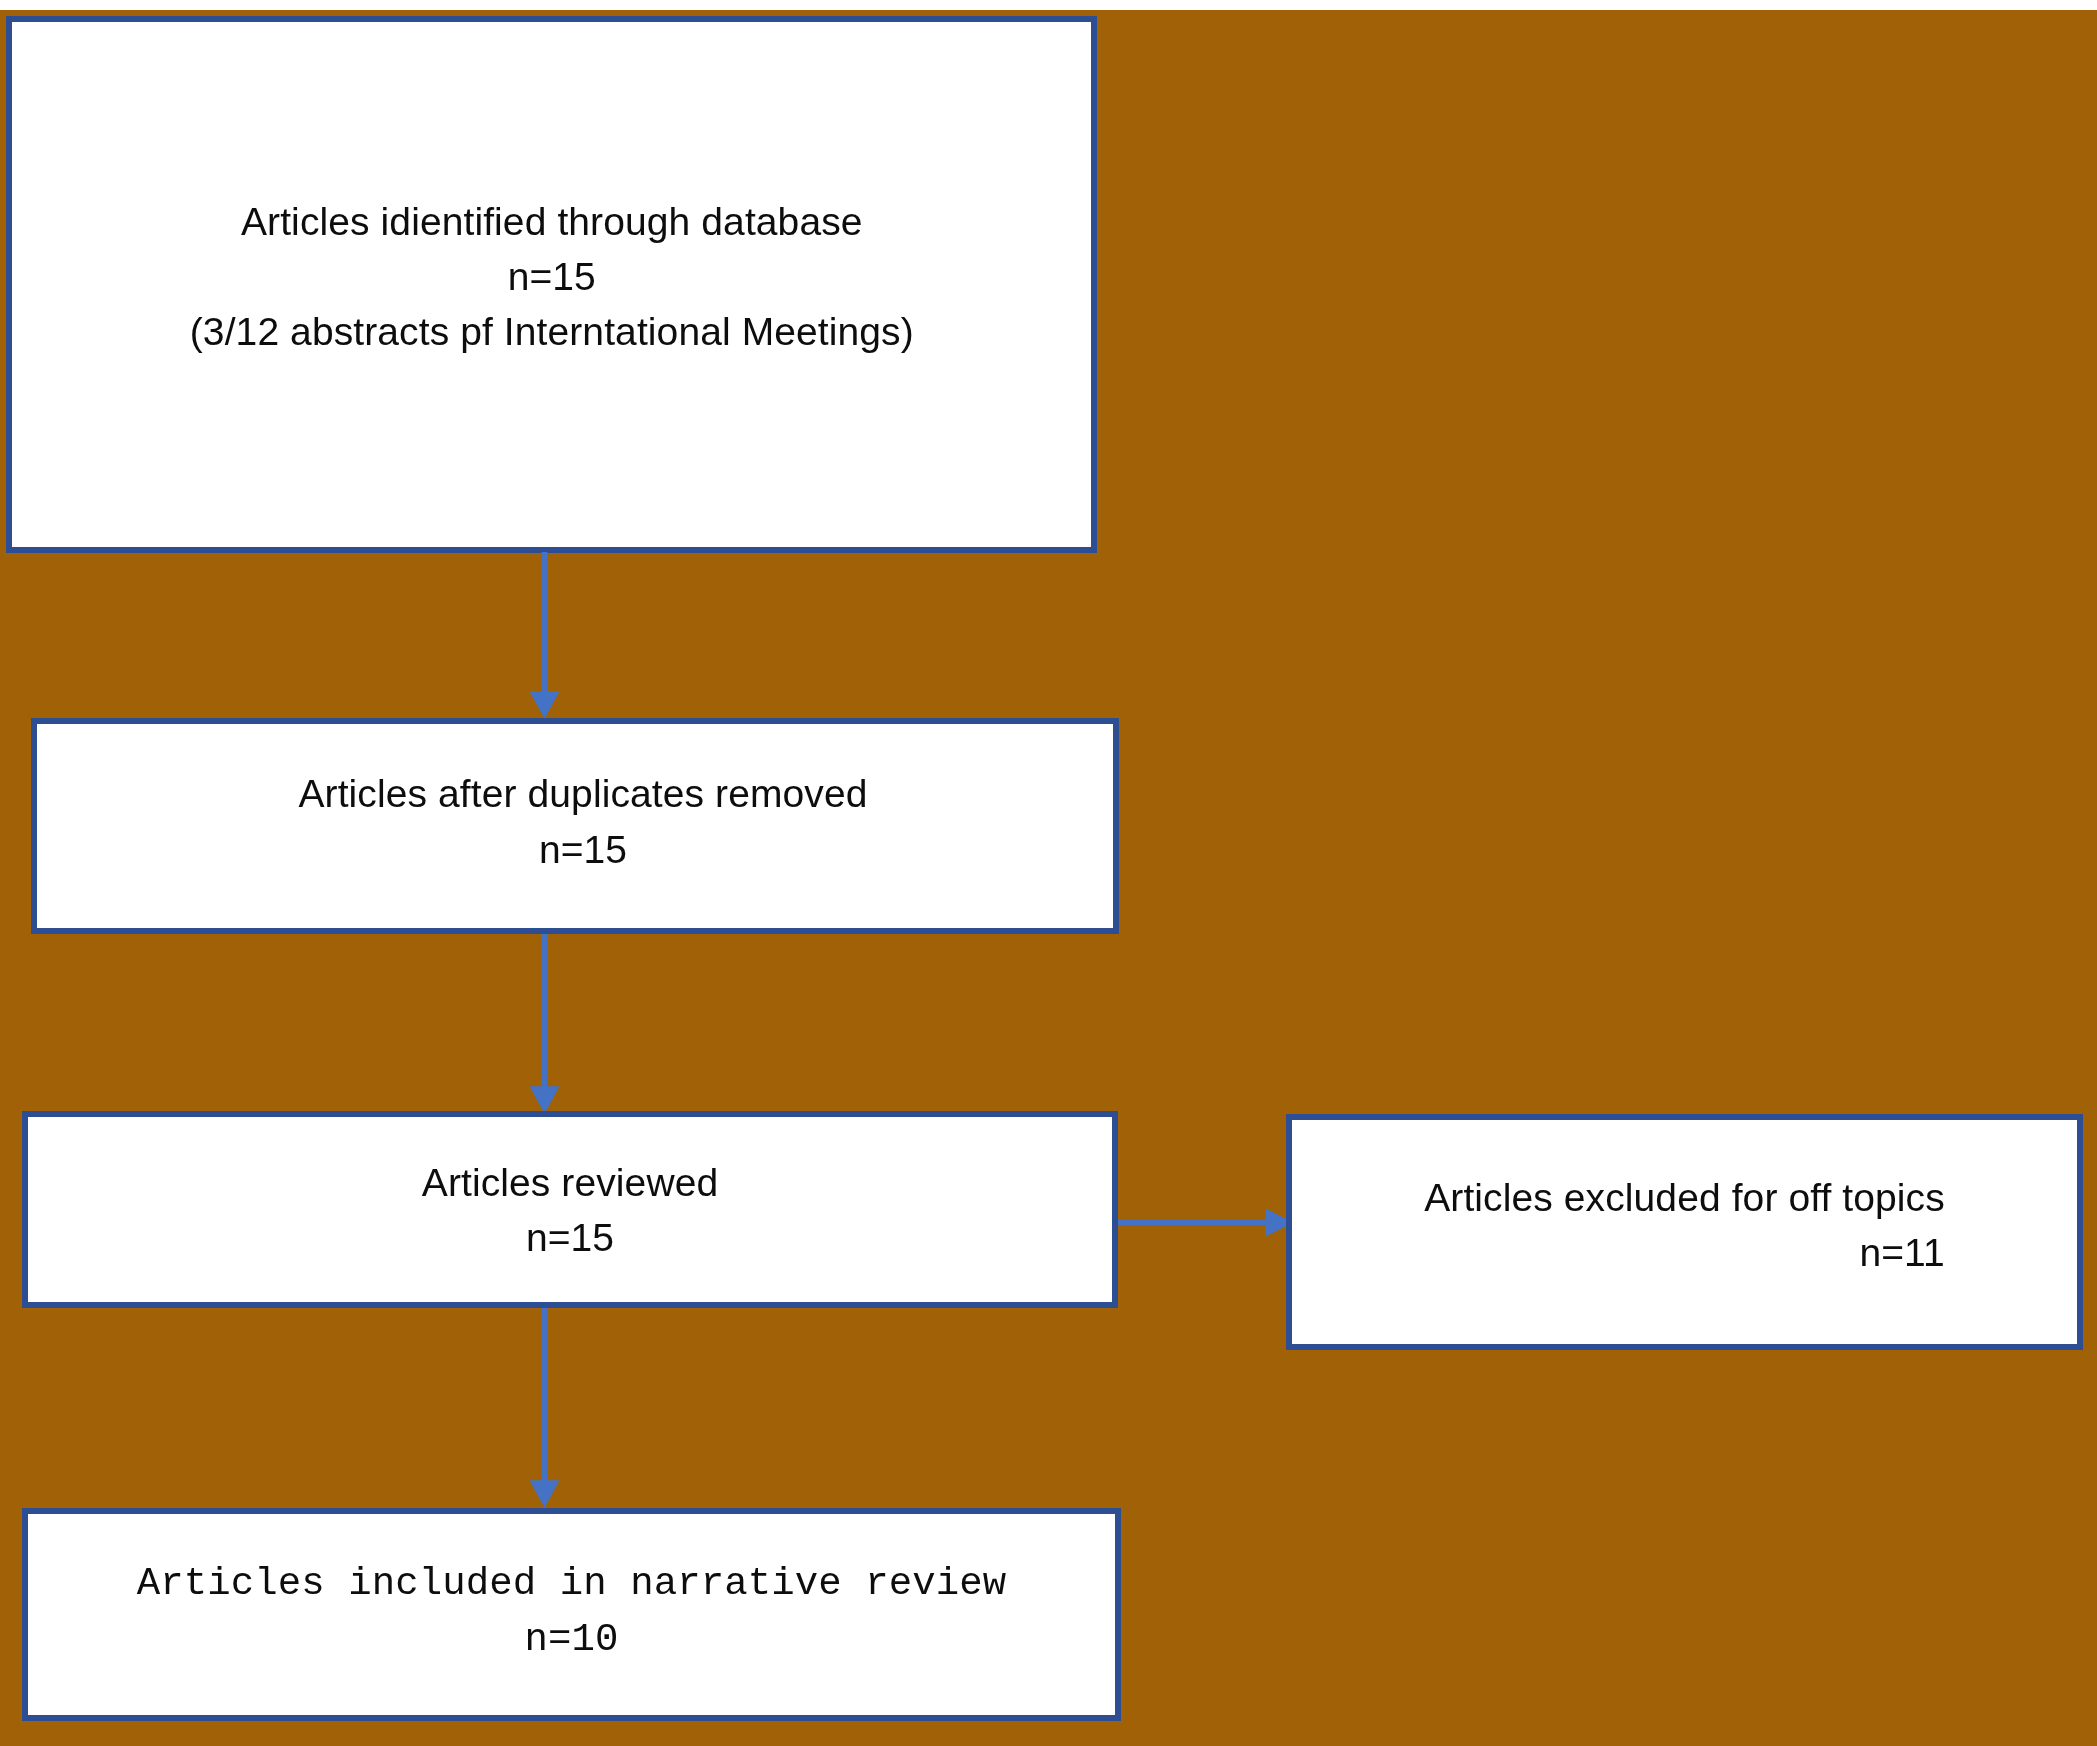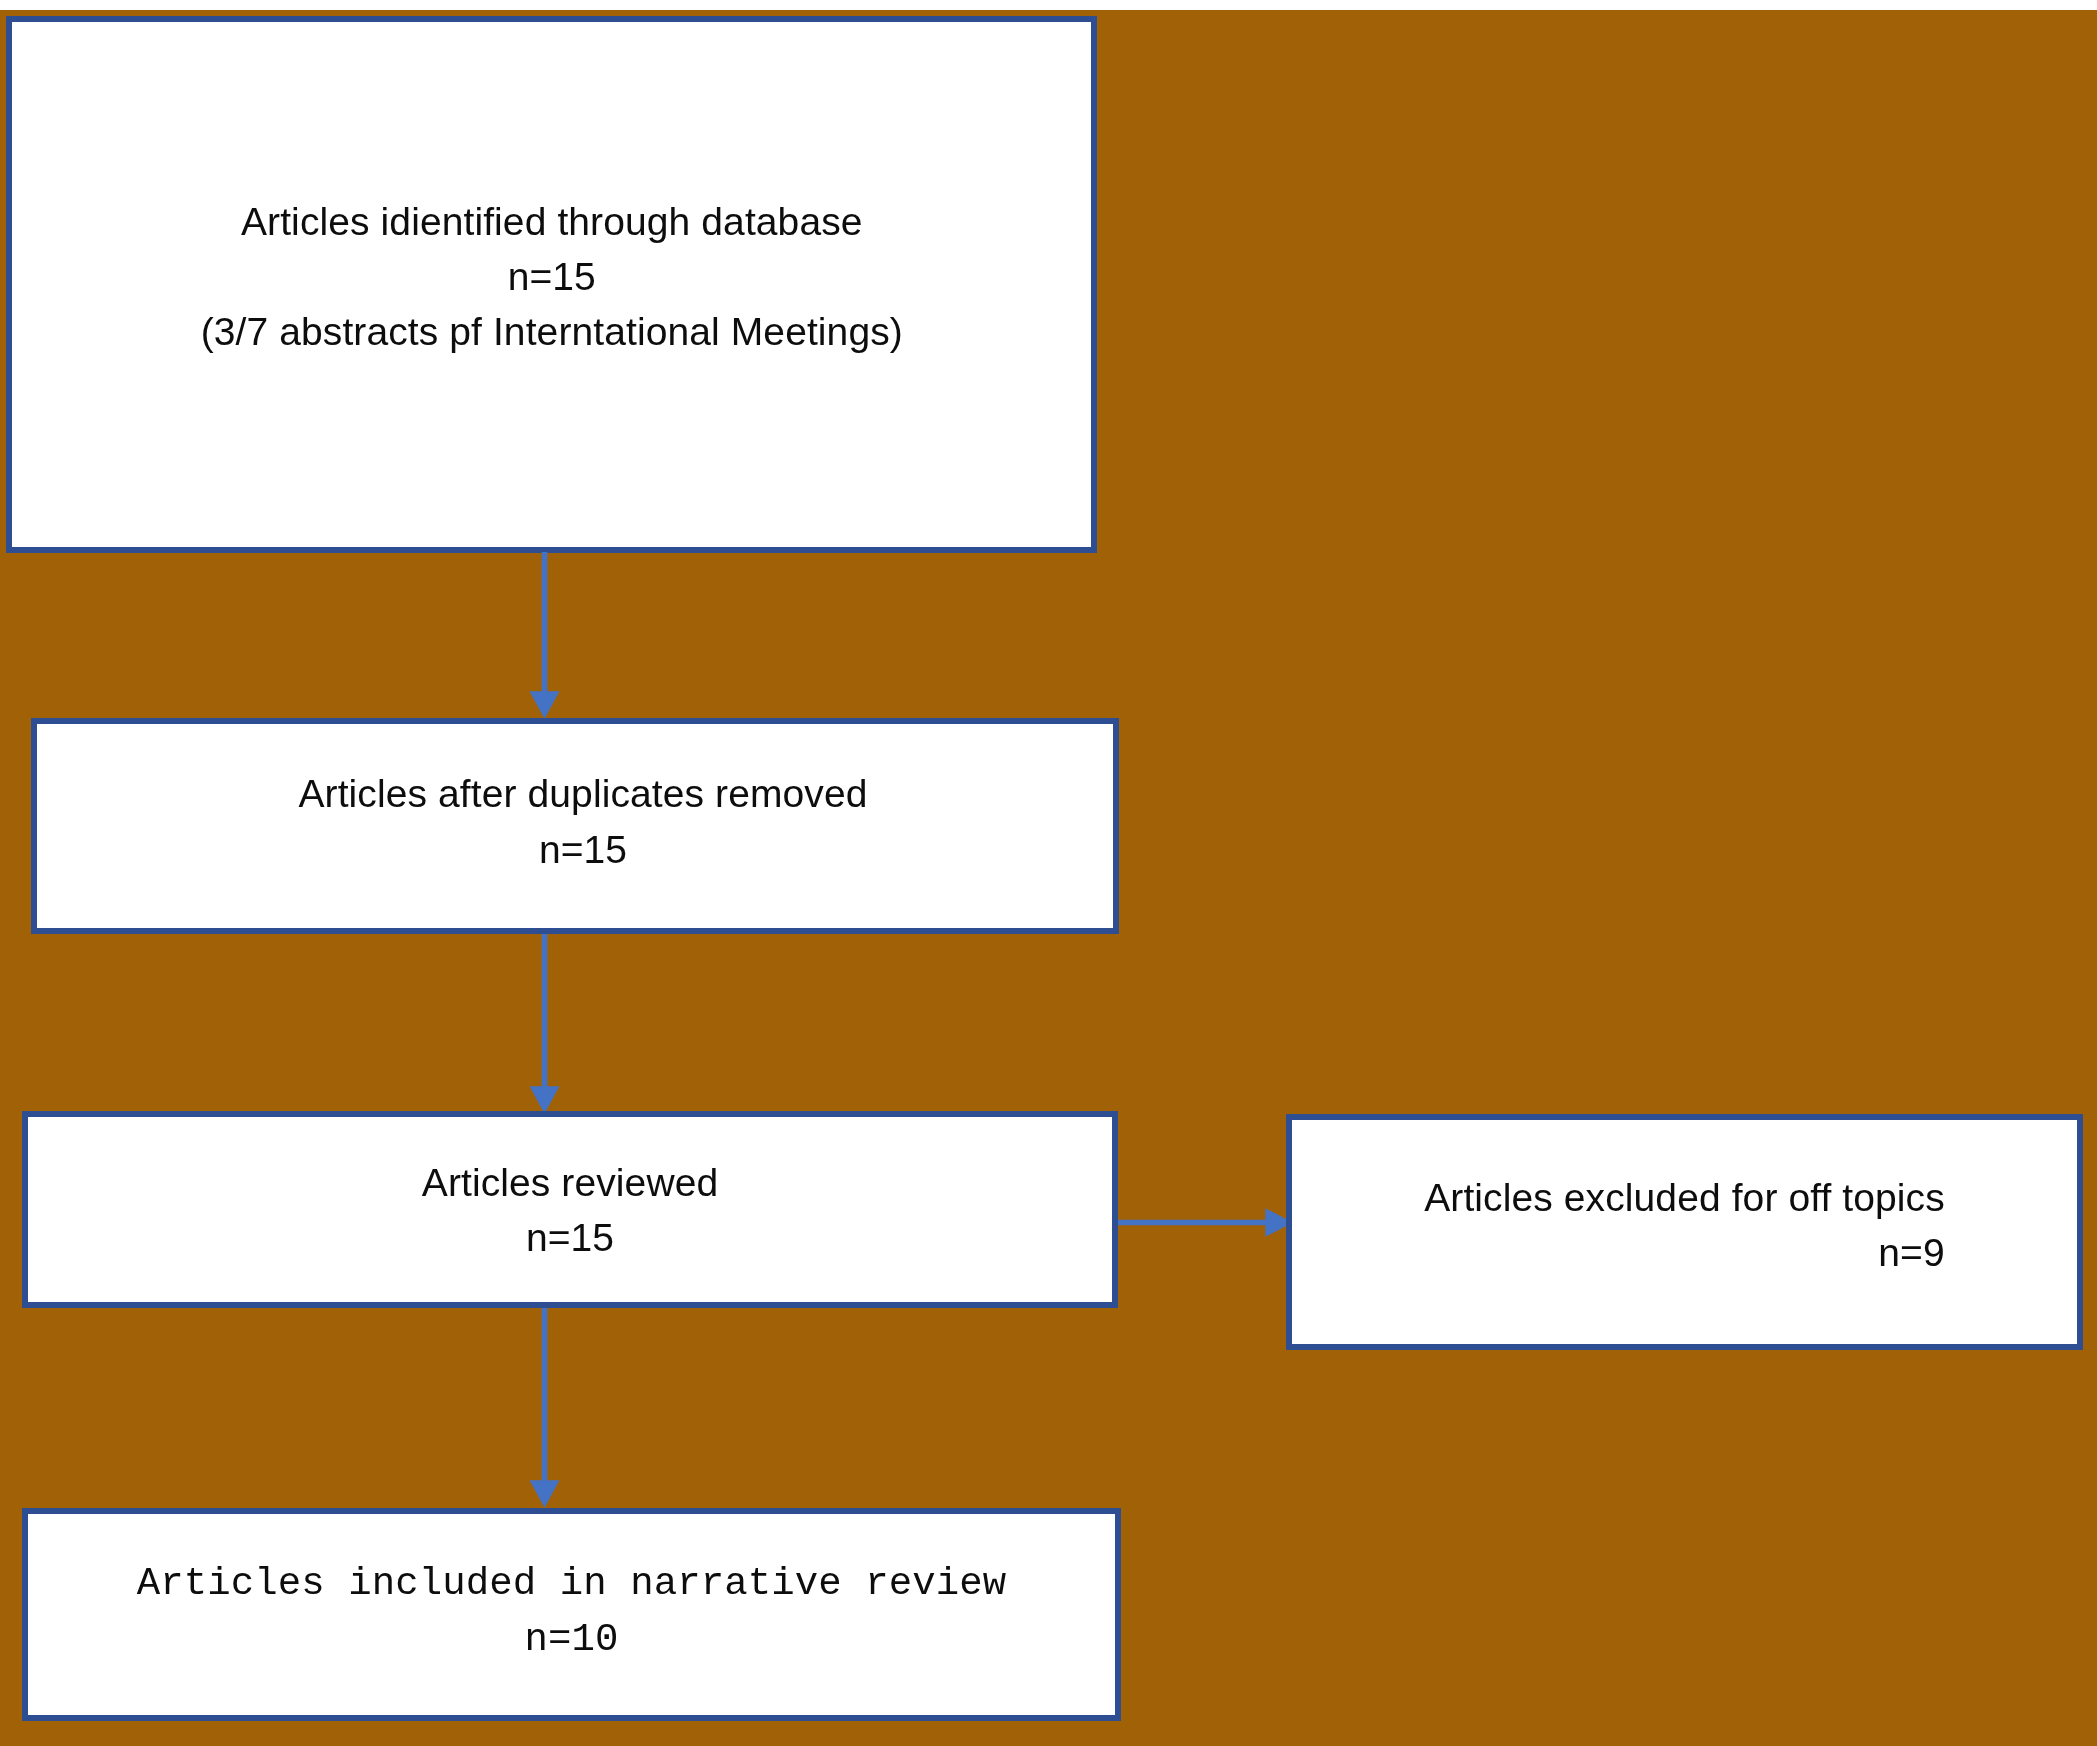--- a/index.html
+++ b/index.html
@@ -82,21 +82,21 @@
 </style>
 </head>
 <body>
 
 <div id="stage">
 
   <div class="node" id="node-identified">
     <div class="stack">
       <span class="line">Articles idientified through database</span>
       <span class="line">n=15</span>
-      <span class="line">(3/7 abstracts pf Interntational Meetings)</span>
+      <span class="line">(3/12 abstracts pf Interntational Meetings)</span>
     </div>
   </div>
 
   <div class="connector arrow-v" id="edge-1" style="left:525px; top:542px; width:39px; height:168px;">
     <svg width="39" height="168" viewBox="0 0 62 268" aria-hidden="true">
       <line x1="31" y1="0" x2="31" y2="238" stroke="currentColor" stroke-width="9"></line>
       <polygon points="31,266 7,222 55,222" fill="currentColor"></polygon>
     </svg>
   </div>
 
@@ -124,21 +124,21 @@
   <div class="connector arrow-h" id="edge-3" style="left:1118px; top:1193px; width:176px; height:39px;">
     <svg width="176" height="39" viewBox="0 0 282 62" aria-hidden="true">
       <line x1="0" y1="31" x2="248" y2="31" stroke="currentColor" stroke-width="9"></line>
       <polygon points="280,31 236,8 236,54" fill="currentColor"></polygon>
     </svg>
   </div>
 
   <div class="node" id="node-excluded">
     <div class="stack">
       <span class="line">Articles excluded for off topics</span>
-      <span class="line">n=9</span>
+      <span class="line">n=11</span>
     </div>
   </div>
 
   <div class="connector arrow-v" id="edge-4" style="left:525px; top:1298px; width:39px; height:201px;">
     <svg width="39" height="201" viewBox="0 0 62 322" aria-hidden="true">
       <line x1="31" y1="0" x2="31" y2="292" stroke="currentColor" stroke-width="9"></line>
       <polygon points="31,320 7,276 55,276" fill="currentColor"></polygon>
     </svg>
   </div>
 

